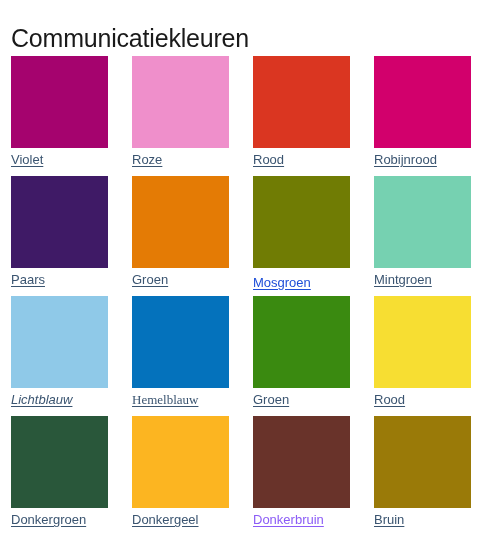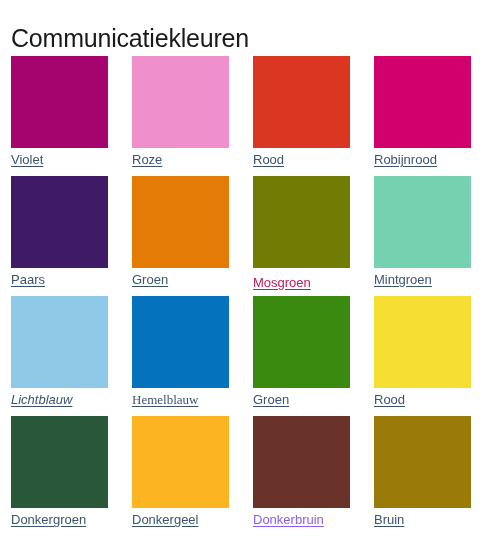--- a/index.html
+++ b/index.html
@@ -73,21 +73,21 @@
 
   <h1 class="page-title">Communicatiekleuren</h1>
 
   <div class="swatch-grid">
       <div class="swatch-cell"><div class="swatch-chip" style="background: rgb(165, 3, 110);"></div><a class="swatch-label" style="color: rgb(58, 84, 112);">Violet</a></div>
       <div class="swatch-cell"><div class="swatch-chip" style="background: rgb(239, 143, 203);"></div><a class="swatch-label" style="color: rgb(58, 84, 112);">Roze</a></div>
       <div class="swatch-cell"><div class="swatch-chip" style="background: rgb(218, 54, 33);"></div><a class="swatch-label" style="color: rgb(58, 84, 112);">Rood</a></div>
       <div class="swatch-cell"><div class="swatch-chip" style="background: rgb(210, 0, 108);"></div><a class="swatch-label" style="color: rgb(58, 84, 112);">Robijnrood</a></div>
       <div class="swatch-cell"><div class="swatch-chip" style="background: rgb(63, 26, 102);"></div><a class="swatch-label" style="color: rgb(58, 84, 112);">Paars</a></div>
       <div class="swatch-cell"><div class="swatch-chip" style="background: rgb(228, 123, 5);"></div><a class="swatch-label" style="color: rgb(58, 84, 112);">Groen</a></div>
-      <div class="swatch-cell"><div class="swatch-chip" style="background: rgb(112, 124, 4);"></div><a class="swatch-label" style="color: #be185d; margin-top: 7px;">Mosgroen</a></div>
+      <div class="swatch-cell"><div class="swatch-chip" style="background: rgb(112, 124, 4);"></div><a class="swatch-label" style="color: #1d4ed8; margin-top: 7px;">Mosgroen</a></div>
       <div class="swatch-cell"><div class="swatch-chip" style="background: rgb(118, 209, 177);"></div><a class="swatch-label" style="color: rgb(58, 84, 112);">Mintgroen</a></div>
       <div class="swatch-cell"><div class="swatch-chip" style="background: rgb(143, 201, 232);"></div><a class="swatch-label" style="color: rgb(58, 84, 112); font-style: italic;">Lichtblauw</a></div>
       <div class="swatch-cell"><div class="swatch-chip" style="background: rgb(4, 114, 188);"></div><a class="swatch-label" style="color: rgb(58, 84, 112); font-family: Liberation Serif, serif;">Hemelblauw</a></div>
       <div class="swatch-cell"><div class="swatch-chip" style="background: rgb(58, 138, 16);"></div><a class="swatch-label" style="color: rgb(58, 84, 112);">Groen</a></div>
       <div class="swatch-cell"><div class="swatch-chip" style="background: rgb(247, 222, 50);"></div><a class="swatch-label" style="color: rgb(58, 84, 112);">Rood</a></div>
       <div class="swatch-cell"><div class="swatch-chip" style="background: rgb(41, 87, 58);"></div><a class="swatch-label" style="color: rgb(58, 84, 112);">Donkergroen</a></div>
       <div class="swatch-cell"><div class="swatch-chip" style="background: rgb(252, 181, 33);"></div><a class="swatch-label" style="color: rgb(58, 84, 112);">Donkergeel</a></div>
       <div class="swatch-cell"><div class="swatch-chip" style="background: rgb(105, 51, 42);"></div><a class="swatch-label" style="color: #8b5cf6;">Donkerbruin</a></div>
       <div class="swatch-cell"><div class="swatch-chip" style="background: rgb(154, 122, 8);"></div><a class="swatch-label" style="color: rgb(58, 84, 112);">Bruin</a></div>
     </div>

